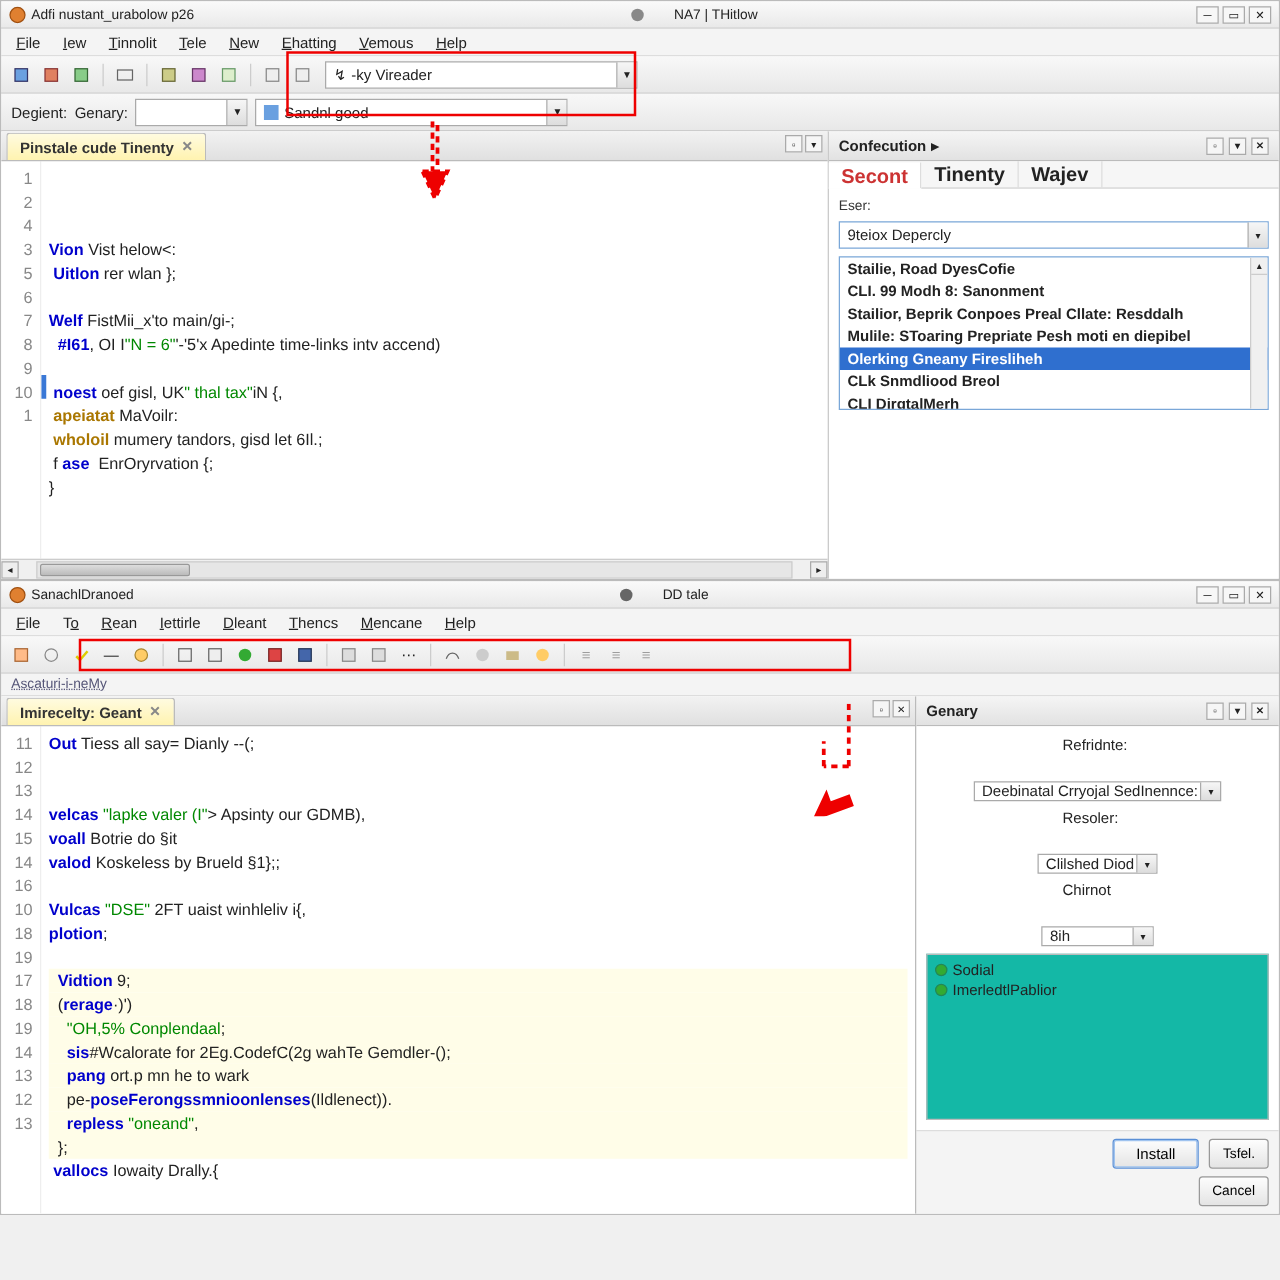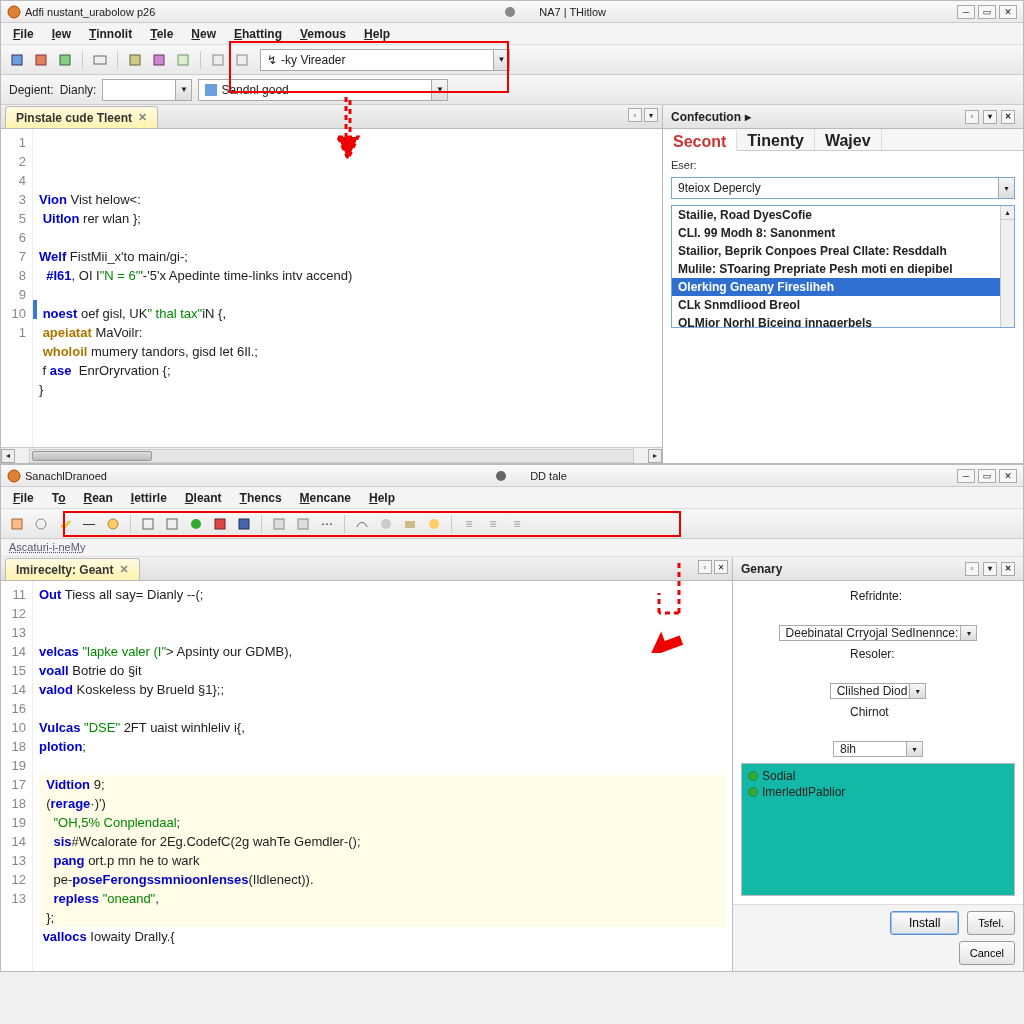--- a/index.html
+++ b/index.html
@@ -9,21 +9,21 @@
 .top-window { height: 464px; }
 .bottom-window { height: 508px; }
 
 .titlebar { background: linear-gradient(#fafafa,#e9e9e9); height: 22px; display: flex; align-items: center; padding: 0 6px; border-bottom: 1px solid #ccc; font-size: 11px; }
 .titlebar .icon { width: 14px; height: 14px; margin-right: 4px; display: inline-flex; align-items: center; justify-content: center; }
 .titlebar .spacer { flex: 1; }
 .titlebar .center-title { display: flex; align-items: center; gap: 18px; }
 .win-btn { width: 18px; height: 14px; border: 1px solid #aaa; background: #f7f7f7; margin-left: 3px; display: inline-flex; align-items: center; justify-content: center; font-size: 9px; cursor: pointer; }
 
 .menubar { background: #f4f4f4; height: 22px; display: flex; align-items: center; padding: 0 4px; border-bottom: 1px solid #ddd; font-size: 12px; gap: 2px; }
-.menubar span { padding: 2px 8px; cursor: pointer; font-weight: bold; }
+.menubar span { padding: 2px 8px; cursor: pointer; }
 .menubar span u { text-decoration: underline; }
 
 .toolbar { background: linear-gradient(#f8f8f8,#e8e8e8); height: 30px; display: flex; align-items: center; padding: 0 6px; border-bottom: 1px solid #ccc; gap: 4px; }
 .toolbar .tb-btn { width: 20px; height: 20px; border: 1px solid transparent; display: inline-flex; align-items: center; justify-content: center; cursor: pointer; border-radius: 2px; }
 .toolbar .sep { width: 1px; height: 18px; background: #ccc; margin: 0 3px; }
 
 .combo-row { display: flex; align-items: center; height: 30px; padding: 0 8px; gap: 6px; background: linear-gradient(#f8f8f8,#e8e8e8); border-bottom: 1px solid #ccc; }
 .combo-row label { font-size: 12px; }
 .combo { position: relative; height: 22px; border: 1px solid #aaa; background: #fff; display: flex; align-items: center; padding: 0 18px 0 6px; font-size: 12px; min-width: 90px; }
 .combo .dd { position: absolute; right: 0; top: 0; width: 16px; height: 100%; background: linear-gradient(#f6f6f6,#ddd); border-left: 1px solid #aaa; display: flex; align-items: center; justify-content: center; font-size: 8px; cursor: pointer; }
@@ -183,41 +183,41 @@
       </span>
     <div class="combo" style="width:250px; margin-left:4px;">
       <span class="icon" style="margin-right:4px;">↯</span>
       <span>-ky Vireader</span>
       <span class="dd">▼</span>
     </div>
   </div>
 
   <div class="combo-row">
     <label>Degient:</label>
-    <label>Dianly:</label>
+    <label>Genary:</label>
     <div class="combo" style="width:90px;">
       <span></span>
         <span class="dd">▼</span>
     </div>
     <div class="combo" style="width:250px;">
       <span class="icon" style="margin-right:4px;">
         <svg width="12" height="12">
             <rect width="12" height="12" fill="#6aa0e0"></rect>
           </svg>
       </span>
       <span>Sandnl good</span>
       <span class="dd">▼</span>
     </div>
   </div>
 
   <div class="main-split">
     <div class="editor-pane">
       <div class="tabstrip">
         <div class="tab">
-          <span>Pinstale cude Tleent</span>
+          <span>Pinstale cude Tinenty</span>
           <span class="close">✕</span>
         </div>
         <div class="mini-btns">
           <span class="mini">▫</span>
           <span class="mini">▾</span>
         </div>
       </div>
       <div class="code-area">
         <div class="gutter" id="gutter1">
             <div>1</div>
@@ -265,21 +265,20 @@
           <span>9teiox Depercly</span>
           <span class="dd">▾</span>
         </div>
         <div class="listbox" id="listbox1" style="height:160px;">
           <div class="item">Stailie, Road DyesCofie</div>
             <div class="item">CLI. 99 Modh 8: Sanonment</div>
             <div class="item">Stailior, Beprik Conpoes Preal Cllate: Resddalh</div>
             <div class="item">Mulile: SToaring Prepriate Pesh moti en diepibel</div>
             <div class="item selected">Olerking Gneany Firesliheh</div>
             <div class="item">CLk Snmdliood Breol</div>
-            <div class="item">OLMior Norhl Biceing innagerbels</div>
             <div class="item">CLI DirgtalMerh</div>
             <div class="vscroll">
             <div class="arr">▴</div>
           </div>
         </div>
         <div style="flex:1"></div>
       </div>
     </div>
   </div>
 </div>

